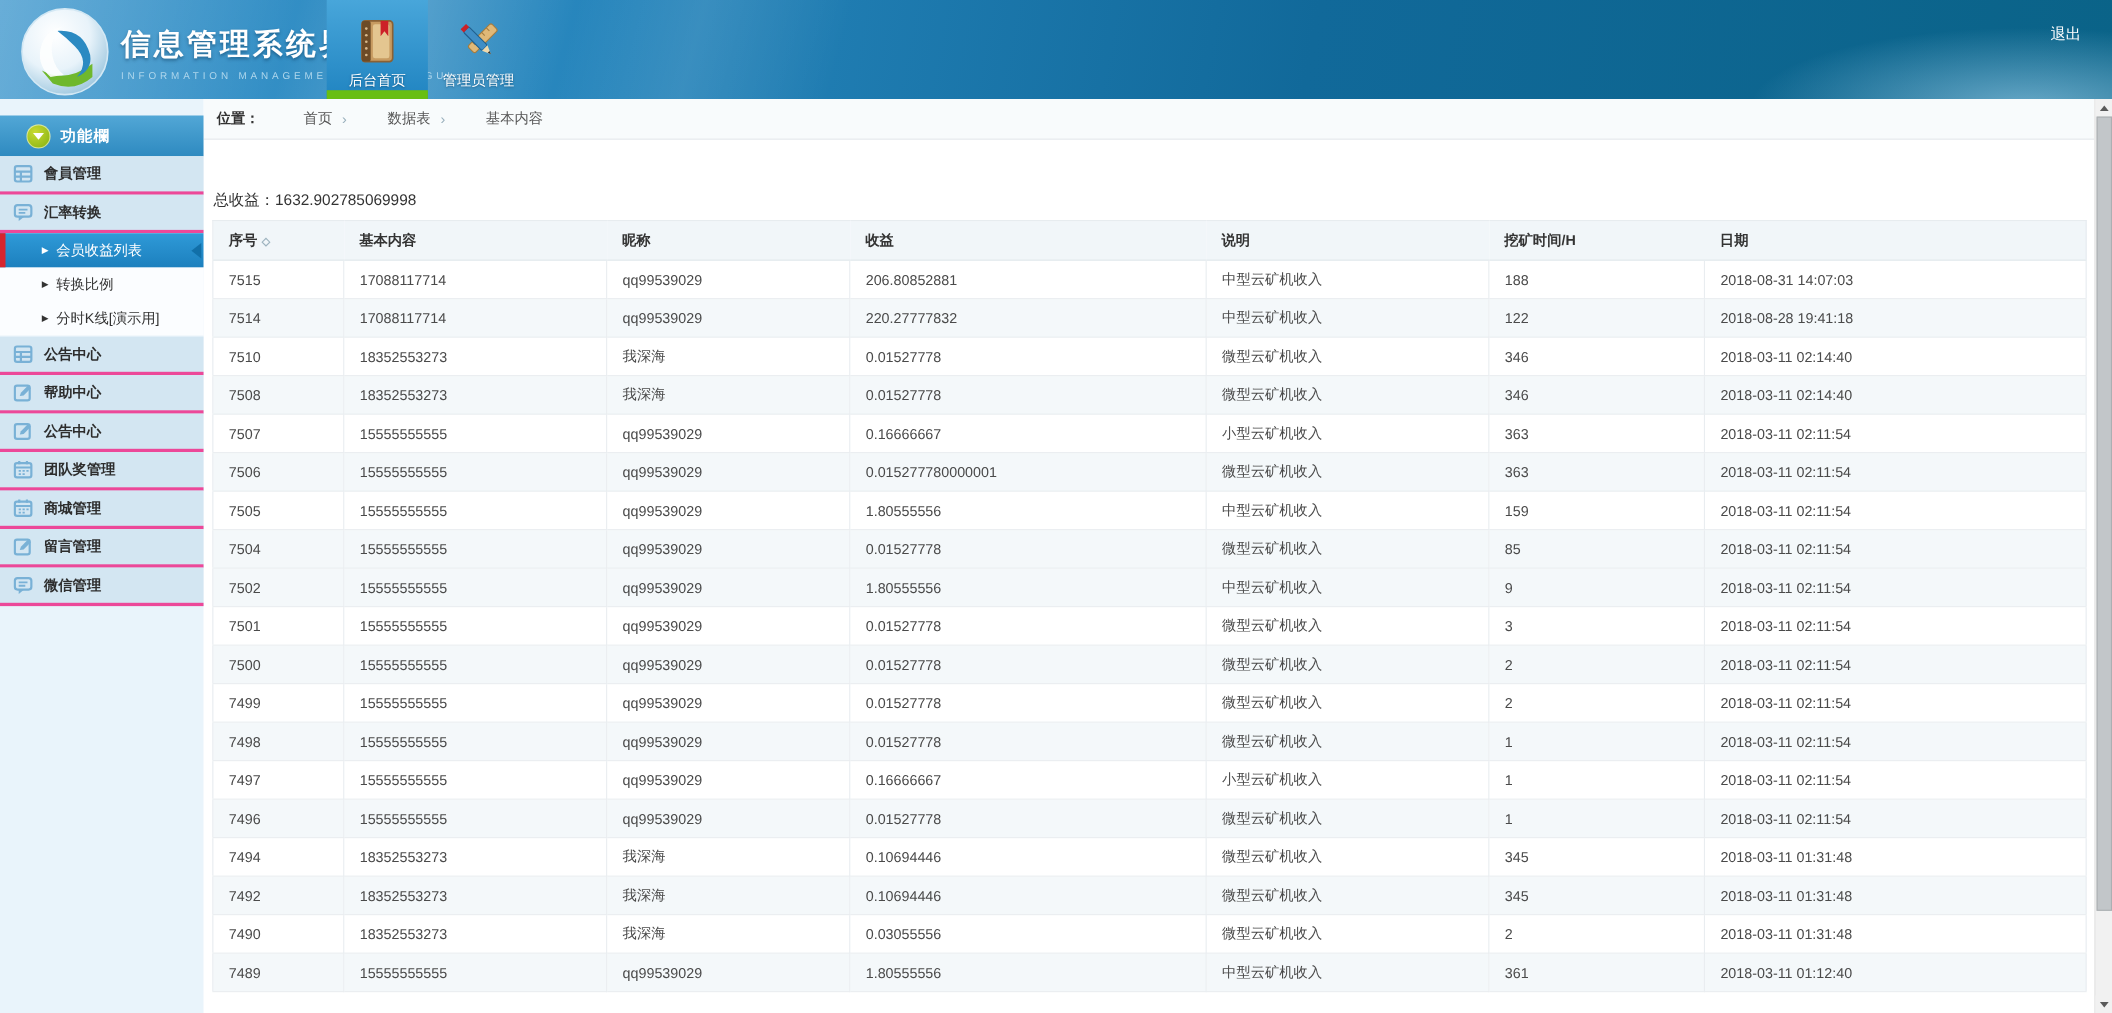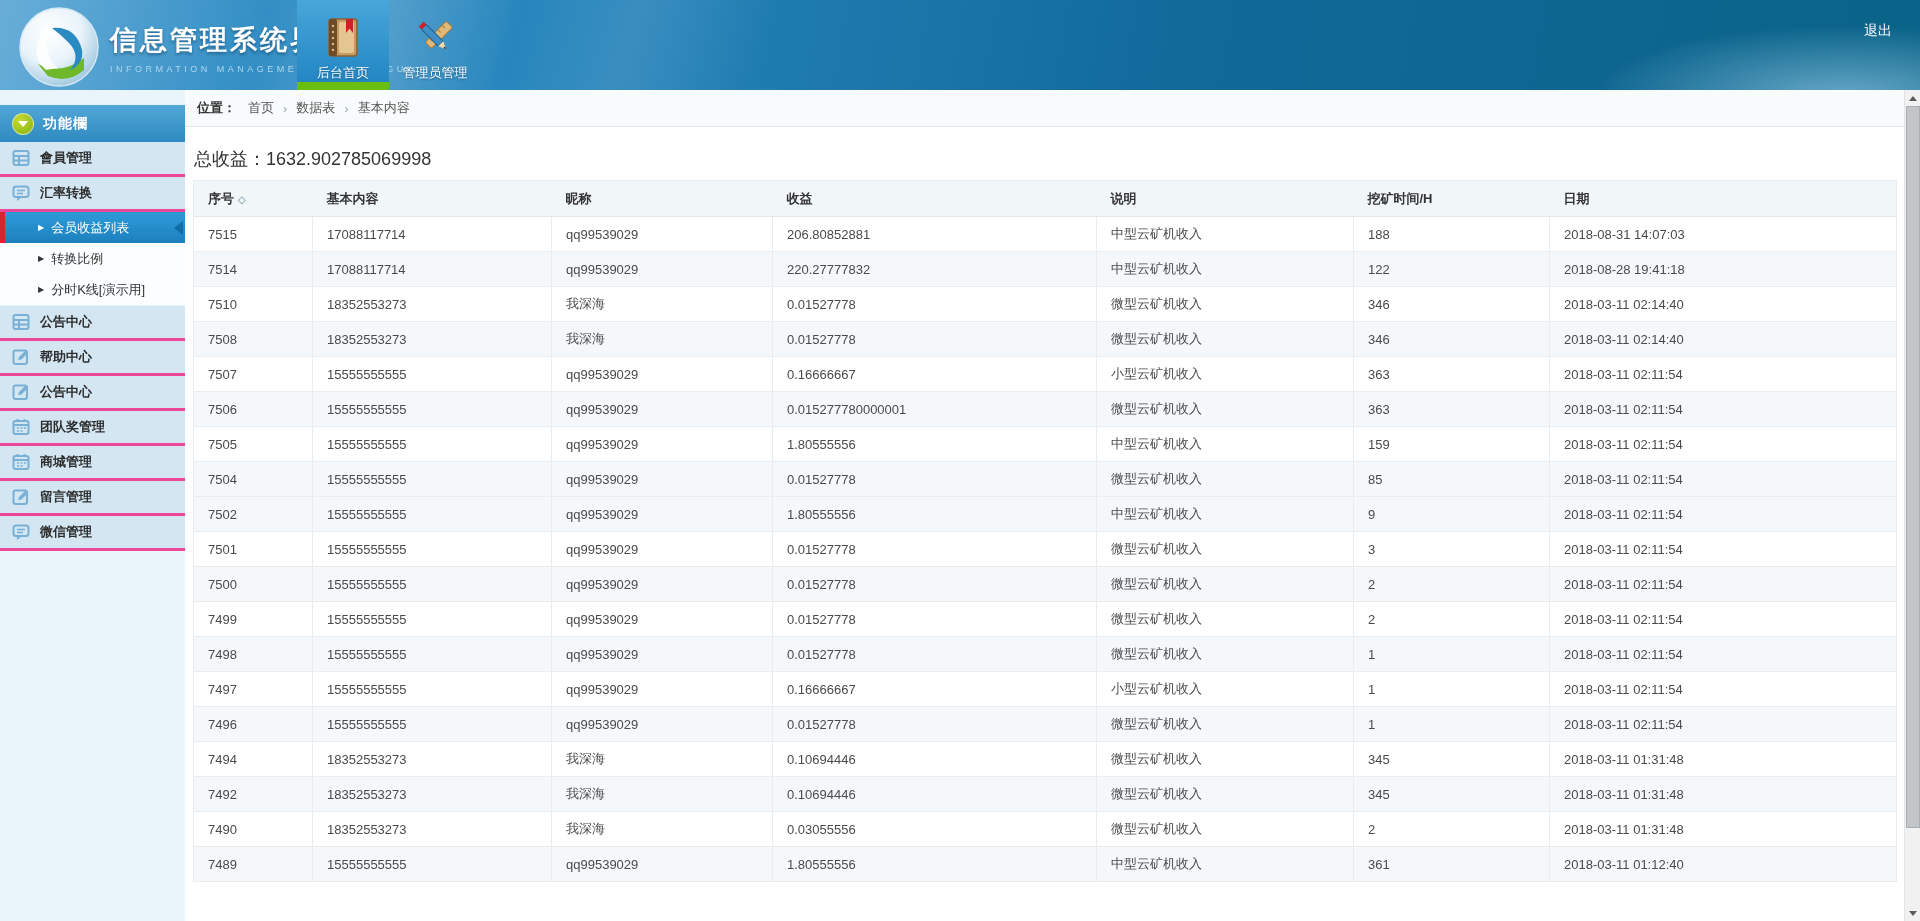--- a/index.html
+++ b/index.html
@@ -26,21 +26,21 @@
   .tab.active { background:linear-gradient(#48a6da, #2084c1); }
   .tab.active::after { content:""; position:absolute; left:0; right:0; bottom:0; height:8px; background:#68be12; }
   .logout { position:absolute; right:28px; top:22px; color:#fff; font-size:14px; cursor:pointer; }
 
   
   .layout { display:flex; width:1920px; height:831px; }
 
   
   .sidebar { position:relative; width:185px; height:831px; background:#e9f4fb; padding-top:15px; flex:none; }
   .func-header { height:37px; background:linear-gradient(#52a7d6, #2e8ac0); display:flex;
-    align-items:center; padding-left:12px; }
+    align-items:center; padding-left:24px; }
   .func-badge { width:22px; height:22px; border-radius:50%;
     background:radial-gradient(circle at 35% 30%, #c8da32, #84b112); border:1px solid rgba(255,255,255,.55);
     display:flex; align-items:center; justify-content:center; margin-right:9px; }
   .func-badge .chev { width:0; height:0; border-left:5px solid transparent; border-right:5px solid transparent;
     border-top:6px solid #fff; }
   .func-title { color:#fff; font-size:14px; font-weight:bold; letter-spacing:1px; }
   .menu-item { height:35px; background:#d3e6f2; border-bottom:3px solid #ec4899; display:flex;
     align-items:center; padding-left:12px; cursor:pointer; }
   .menu-item .mi-icon { width:18px; height:18px; margin-right:10px; flex:none; }
   .menu-item .mi-label { font-size:13px; font-weight:bold; color:#2d2d2d; }
@@ -53,23 +53,23 @@
   .sub-item.active::before { content:""; position:absolute; left:0; top:0; bottom:0; width:5px; background:#d6252e; }
   .sub-item.active::after { content:""; position:absolute; right:2px; top:50%; margin-top:-7px;
     width:0; height:0; border-top:7px solid transparent; border-bottom:7px solid transparent;
     border-right:9px solid #116fa8; }
 
   
   .content { width:1719px; height:831px; background:#fff; flex:none; overflow:hidden; }
   .breadcrumb-bar { height:37px; background:#f8fbfc; border-bottom:1px solid #e4e9eb;
     display:flex; align-items:center; padding-left:12px; font-size:13px; }
   .bc-label { font-weight:bold; color:#333; margin-right:12px; }
-  .bc-link { color:#555; cursor:pointer; }
+  .bc-link { color:#555; cursor:pointer;margin-left:28px; }
   .bc-sep { color:#9ab0bd; margin:0 9px; }
-  .summary { margin:20px 0 0 9px; font-size:18px; color:#333; }
+  .summary { margin:46px 0 0 9px; font-size:14px; color:#333; }
   .grid { margin:9px 0 0 8px; width:1704px; border:1px solid #e7ecef; border-collapse:collapse; table-layout:fixed; }
   .grid th { height:36px; background:#f1f6f9; text-align:left; padding-left:14px;
     font-size:13px; color:#333; font-weight:bold; border-bottom:1px solid #e2e8eb; white-space:nowrap; }
   .grid td { height:35px; padding-left:14px; font-size:13px; color:#4a4a4a;
     border-bottom:1px solid #e9edf0; border-right:1px solid #e9edf0; white-space:nowrap; overflow:hidden; }
   .grid td:last-child { border-right:none; }
   .grid tr.alt td { background:#f4f8fa; }
   .sort-ind { color:#9db3bf; font-size:10px; margin-left:4px; }
 
   

